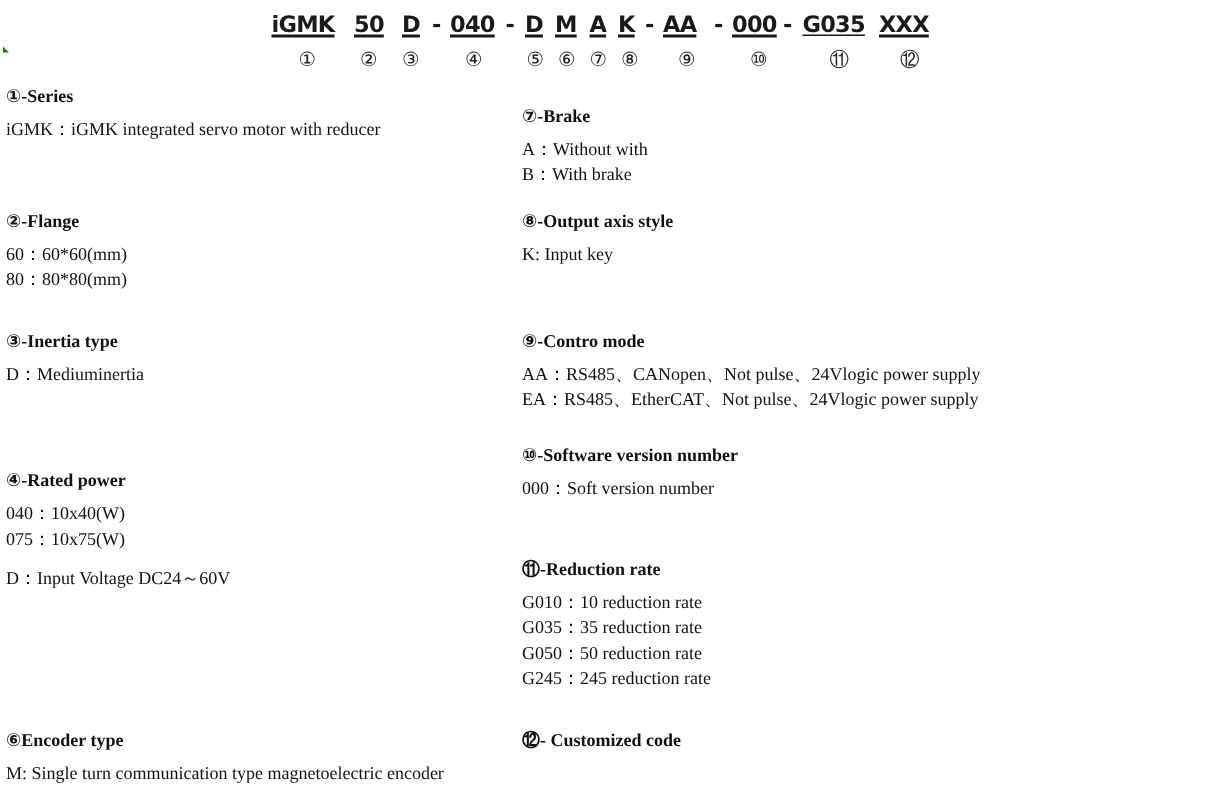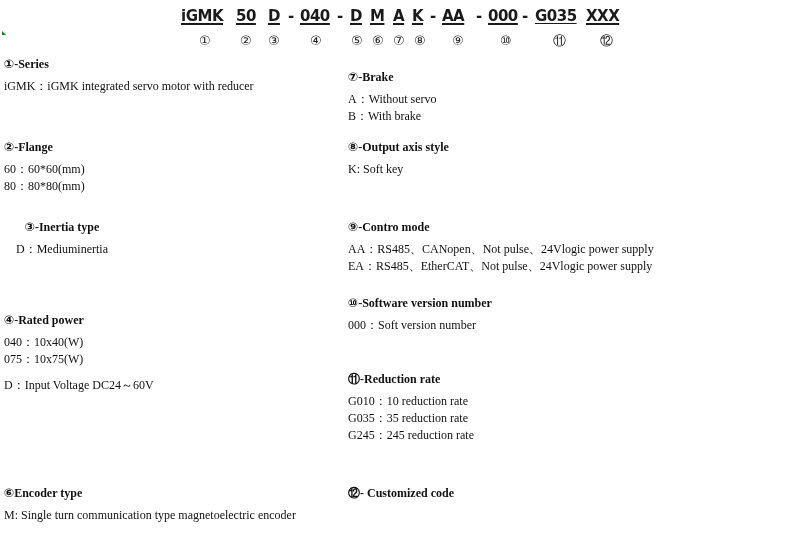--- a/index.html
+++ b/index.html
@@ -84,21 +84,21 @@
         <div class="sec-line">iGMK：iGMK integrated servo motor with reducer</div>
       </div>
     </div>
     <div class="section" style="left: 4px; top: 139px;">
       <div class="sec-title"><span class="circ">②</span><span>-Flange</span></div>
       <div class="sec-lines">
         <div class="sec-line">60：60*60(mm)</div>
         <div class="sec-line">80：80*80(mm)</div>
       </div>
     </div>
-    <div class="section" style="left: 16px; top: 219px; text-align: center;">
+    <div class="section" style="left: 4px; top: 219px;">
       <div class="sec-title"><span class="circ">③</span><span>-Inertia type</span></div>
       <div class="sec-lines">
         <div class="sec-line">D：Mediuminertia</div>
       </div>
     </div>
     <div class="section" style="left: 4px; top: 312px;">
       <div class="sec-title"><span class="circ">④</span><span>-Rated power</span></div>
       <div class="sec-lines">
         <div class="sec-line">040：10x40(W)</div>
         <div class="sec-line">075：10x75(W)</div>
@@ -111,47 +111,48 @@
     </div>
     <div class="section" style="left: 4px; top: 485px;">
       <div class="sec-title"><span class="circ">⑥</span><span>Encoder type</span></div>
       <div class="sec-lines">
         <div class="sec-line">M: Single turn communication type magnetoelectric encoder</div>
       </div>
     </div>
     <div class="section" style="left: 348px; top: 69px;">
       <div class="sec-title"><span class="circ">⑦</span><span>-Brake</span></div>
       <div class="sec-lines">
-        <div class="sec-line">A：Without servo</div>
+        <div class="sec-line">A：Without with</div>
         <div class="sec-line">B：With brake</div>
       </div>
     </div>
     <div class="section" style="left: 348px; top: 139px;">
       <div class="sec-title"><span class="circ">⑧</span><span>-Output axis style</span></div>
       <div class="sec-lines">
-        <div class="sec-line">K: Soft key</div>
+        <div class="sec-line">K: Input key</div>
       </div>
     </div>
     <div class="section" style="left: 348px; top: 219px;">
       <div class="sec-title"><span class="circ">⑨</span><span>-Contro mode</span></div>
       <div class="sec-lines">
         <div class="sec-line">AA：RS485、CANopen、Not pulse、24Vlogic power supply</div>
         <div class="sec-line">EA：RS485、EtherCAT、Not pulse、24Vlogic power supply</div>
       </div>
     </div>
     <div class="section" style="left: 348px; top: 295px;">
       <div class="sec-title"><span class="circ">⑩</span><span>-Software version number</span></div>
       <div class="sec-lines">
         <div class="sec-line">000：Soft version number</div>
       </div>
     </div>
     <div class="section" style="left: 348px; top: 371px;">
       <div class="sec-title"><span class="circ">⑪</span><span>-Reduction rate</span></div>
       <div class="sec-lines">
         <div class="sec-line">G010：10 reduction rate</div>
         <div class="sec-line">G035：35 reduction rate</div>
+        <div class="sec-line">G050：50 reduction rate</div>
         <div class="sec-line">G245：245 reduction rate</div>
       </div>
     </div>
     <div class="section" style="left: 348px; top: 485px;">
       <div class="sec-title"><span class="circ">⑫</span><span>- Customized code</span></div>
     </div>
   </div>
 
 </body></html>

